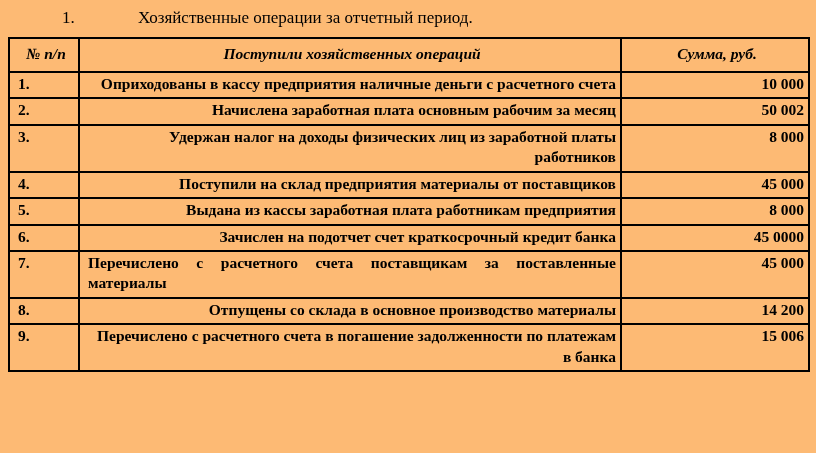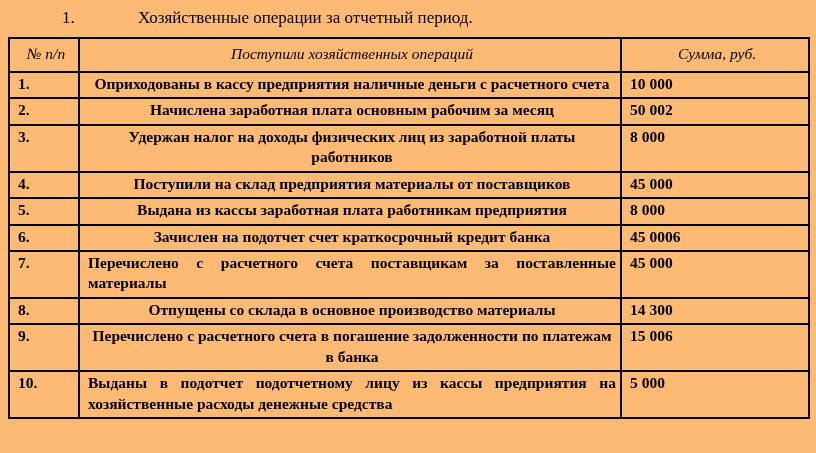--- a/index.html
+++ b/index.html
@@ -37,42 +37,42 @@
   table.ops col.c-sum { width: 188px; }
   table.ops th, table.ops td {
     border: 2px solid #000000;
     vertical-align: top;
     font-size: 15.5px;
     line-height: 1.32;
     padding: 1px 4px 3px 8px;
     overflow: hidden;
   }
   table.ops thead th {
-    font-weight: normal;
+    font-weight: bold;
     font-style: italic;
     text-align: center;
     padding-top: 5px;
     padding-bottom: 6px;
   }
   td.cell-num {
     font-weight: bold;
     text-align: left;
     padding-left: 10px;
   }
   td.cell-content {
     font-weight: bold;
-    text-align: center;
+    text-align: right;
   }
   td.cell-content.justify {
     text-align: justify;
     text-align-last: left;
   }
   td.cell-sum {
     font-weight: bold;
-    text-align: left;
+    text-align: right;
     padding-right: 58px;
   }
 </style>
 </head>
 <body>
 
 <div class="page">
 
   <div class="doc-title">
     <span class="title-num">1.</span><span>Хозяйственные операции за отчетный период.</span>
@@ -113,38 +113,33 @@
           <td class="cell-sum">45 000</td>
         </tr>
         <tr>
           <td class="cell-num">5.</td>
           <td class="cell-content">Выдана из кассы заработная плата работникам предприятия</td>
           <td class="cell-sum">8 000</td>
         </tr>
         <tr>
           <td class="cell-num">6.</td>
           <td class="cell-content">Зачислен на подотчет счет краткосрочный кредит банка</td>
-          <td class="cell-sum">45 0006</td>
+          <td class="cell-sum">45 0000</td>
         </tr>
         <tr>
           <td class="cell-num">7.</td>
           <td class="cell-content justify">Перечислено с расчетного счета поставщикам за поставленные материалы</td>
           <td class="cell-sum">45 000</td>
         </tr>
         <tr>
           <td class="cell-num">8.</td>
           <td class="cell-content">Отпущены со склада в основное производство материалы</td>
-          <td class="cell-sum">14 300</td>
+          <td class="cell-sum">14 200</td>
         </tr>
         <tr>
           <td class="cell-num">9.</td>
           <td class="cell-content">Перечислено с расчетного счета в погашение задолженности по платежам в банка</td>
           <td class="cell-sum">15 006</td>
-        </tr>
-        <tr>
-          <td class="cell-num">10.</td>
-          <td class="cell-content justify">Выданы в подотчет подотчетному лицу из кассы предприятия на хозяйственные расходы денежные средства</td>
-          <td class="cell-sum">5 000</td>
         </tr>
       </tbody>
   </table>
 
 </div>
 
 </body></html>

